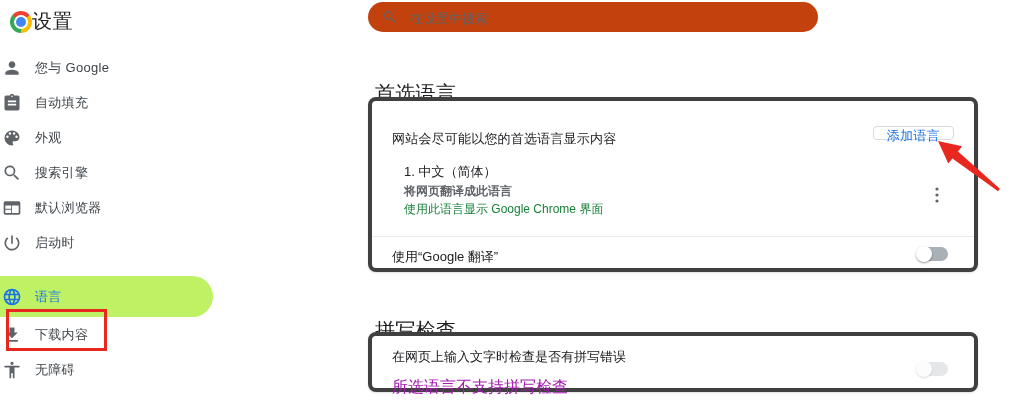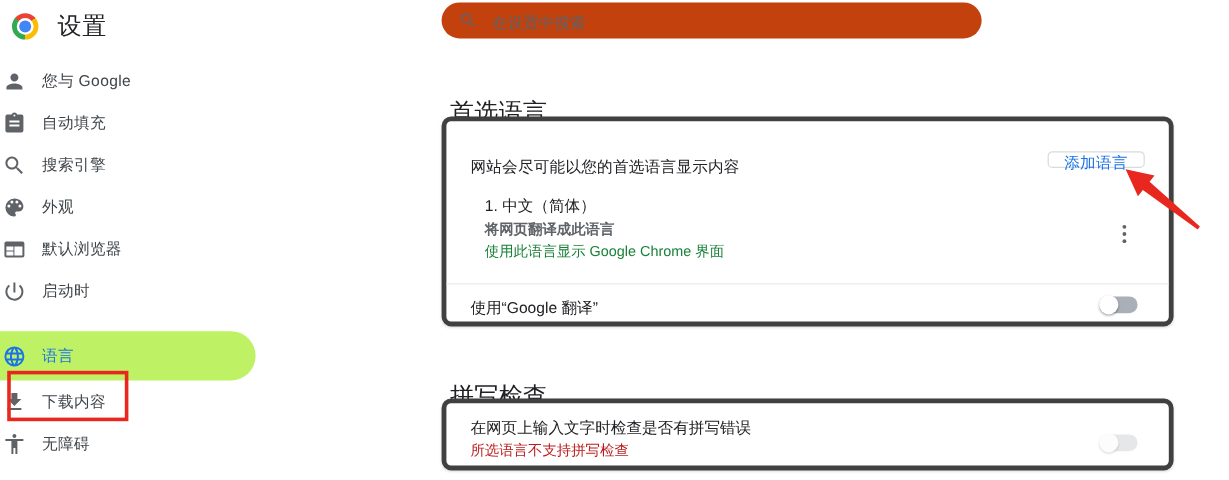--- a/index.html
+++ b/index.html
@@ -2,21 +2,21 @@
 <html><head>
 <meta charset="utf-8">
 <style>
   html,body{margin:0;padding:0;background:#fff;}
   #app{
     position:relative;width:1024px;height:400px;overflow:hidden;background:#fff;
     font-family:"Liberation Sans","DejaVu Sans",sans-serif;
     -webkit-font-smoothing:antialiased;
   }
   
-  .app-header{position:absolute;left:10px;top:8px;display:flex;align-items:center;gap:16px;}
+  .app-header{position:absolute;left:10px;top:8px;display:flex;align-items:center;}
   .chrome-logo{position:relative;width:22px;height:22px;border-radius:50%;
     background:conic-gradient(from 0deg,#ea4335 0 50deg,#fbbc05 50deg 180deg,#34a853 180deg 310deg,#ea4335 310deg 360deg);}
   .chrome-logo::before{content:"";position:absolute;inset:4px;background:#fff;border-radius:50%;}
   .chrome-logo::after{content:"";position:absolute;inset:6px;background:#4285f4;border-radius:50%;}
   .app-title{font-size:20px;font-weight:500;color:#202124;letter-spacing:.5px;}
   
   .sidebar{position:absolute;left:0;top:50px;width:213px;}
   .nav-item{height:35px;display:flex;align-items:center;padding-left:2px;cursor:pointer;}
   .nav-icon{width:20px;height:20px;display:flex;align-items:center;justify-content:center;color:#5f6368;flex:0 0 20px;}
   .nav-icon svg{width:20px;height:20px;fill:currentColor;}
@@ -52,21 +52,21 @@
   .card-divider{position:absolute;left:0;right:0;top:135px;height:1px;background:#e9eaed;}
   .toggle-row-label{position:absolute;left:20px;top:147px;font-size:13px;color:#202124;}
   .toggle{position:absolute;width:30px;height:14px;cursor:pointer;}
   .toggle .track{position:absolute;inset:0;border-radius:7px;background:#aab0b8;}
   .toggle .knob{position:absolute;left:-2px;top:-1px;width:16px;height:16px;border-radius:50%;background:#fff;
     box-shadow:0 1px 2px rgba(0,0,0,.4);}
   .toggle-translate{right:26px;top:146px;}
   .toggle.disabled .track{background:#e5e7e9;}
   .toggle.disabled .knob{background:#fcfcfc;box-shadow:0 1px 2px rgba(0,0,0,.15);}
   .sc-title{position:absolute;left:20px;top:12px;font-size:13px;color:#202124;line-height:18px;}
-  .sc-sub{position:absolute;left:20px;top:30px;font-size:12px;color:#b91c1c;line-height:18px;}
+  .sc-sub{position:absolute;left:20px;top:42px;font-size:16px;color:#a21caf;line-height:18px;}
   .toggle-spell{right:26px;top:26px;}
   
   .red-rect{position:absolute;left:6px;top:309px;width:101px;height:42px;border:3px solid #e8281e;box-sizing:border-box;pointer-events:none;}
   .red-arrow{position:absolute;left:930px;top:135px;width:75px;height:62px;pointer-events:none;}
 </style>
 </head>
 <body>
 
 <div id="app">
 
@@ -88,32 +88,32 @@
       <span class="nav-icon">
         <svg viewBox="0 0 24 24">
             <path d="M19 3h-4.2A3 3 0 0 0 12 1a3 3 0 0 0-2.8 2H5a2 2 0 0 0-2 2v14a2 2 0 0 0 2 2h14a2 2 0 0 0 2-2V5a2 2 0 0 0-2-2zm-7 0a1 1 0 1 1 0 2 1 1 0 0 1 0-2zm-5 6h10v2H7V9zm0 4h10v2H7v-2z"></path>
           </svg>
       </span>
       <span class="nav-label">自动填充</span>
     </div>
     <div class="nav-item">
       <span class="nav-icon">
         <svg viewBox="0 0 24 24">
+            <path d="M12 3a9 9 0 0 0 0 18c.8 0 1.5-.7 1.5-1.5 0-.4-.1-.7-.4-1-.2-.3-.4-.6-.4-1 0-.8.7-1.5 1.5-1.5H16a5 5 0 0 0 5-5c0-4.4-4-8-9-8zM6.5 12a1.5 1.5 0 1 1 0-3 1.5 1.5 0 0 1 0 3zm3-4a1.5 1.5 0 1 1 0-3 1.5 1.5 0 0 1 0 3zm5 0a1.5 1.5 0 1 1 0-3 1.5 1.5 0 0 1 0 3zm3 4a1.5 1.5 0 1 1 0-3 1.5 1.5 0 0 1 0 3z"></path>
+          </svg>
+      </span>
+      <span class="nav-label">外观</span>
+    </div>
+    <div class="nav-item">
+      <span class="nav-icon">
+        <svg viewBox="0 0 24 24">
             <path d="M15.5 14h-.8l-.3-.3a6.5 6.5 0 1 0-.7.7l.3.3v.8l5 5 1.5-1.5-5-5zm-6 0a4.5 4.5 0 1 1 0-9 4.5 4.5 0 0 1 0 9z"></path>
           </svg>
       </span>
       <span class="nav-label">搜索引擎</span>
-    </div>
-    <div class="nav-item">
-      <span class="nav-icon">
-        <svg viewBox="0 0 24 24">
-            <path d="M12 3a9 9 0 0 0 0 18c.8 0 1.5-.7 1.5-1.5 0-.4-.1-.7-.4-1-.2-.3-.4-.6-.4-1 0-.8.7-1.5 1.5-1.5H16a5 5 0 0 0 5-5c0-4.4-4-8-9-8zM6.5 12a1.5 1.5 0 1 1 0-3 1.5 1.5 0 0 1 0 3zm3-4a1.5 1.5 0 1 1 0-3 1.5 1.5 0 0 1 0 3zm5 0a1.5 1.5 0 1 1 0-3 1.5 1.5 0 0 1 0 3zm3 4a1.5 1.5 0 1 1 0-3 1.5 1.5 0 0 1 0 3z"></path>
-          </svg>
-      </span>
-      <span class="nav-label">外观</span>
     </div>
     <div class="nav-item">
       <span class="nav-icon">
         <svg viewBox="0 0 24 24">
             <path d="M20 4H4c-1.1 0-2 .9-2 2v12c0 1.1.9 2 2 2h16c1.1 0 2-.9 2-2V6c0-1.1-.9-2-2-2zm-9 14H4v-4h7v4zm0-5H4V9h7v4zm9 5h-8V9h8v9z"></path>
           </svg>
       </span>
       <span class="nav-label">默认浏览器</span>
     </div>
     <div class="nav-item">

